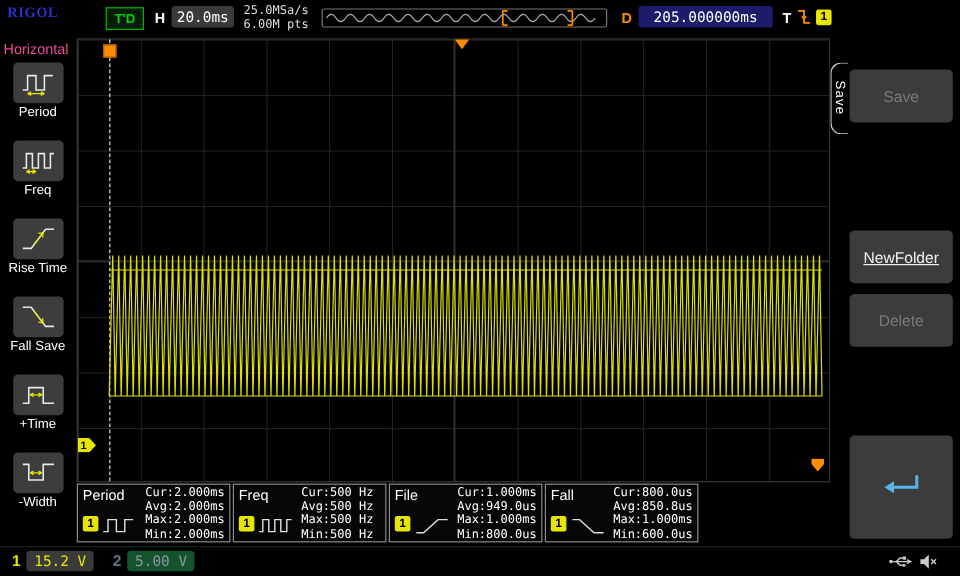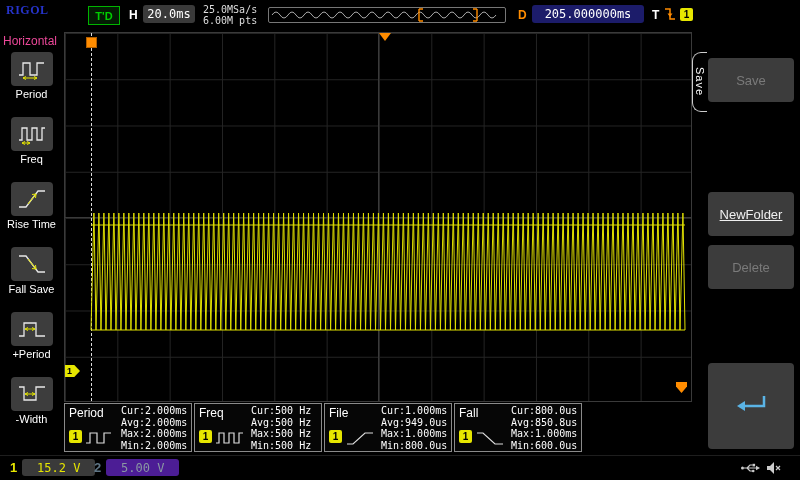--- a/index.html
+++ b/index.html
@@ -80,24 +80,24 @@
             color:#f0f0f0;font-size:13px;cursor:pointer;}
   .menu-btn.disabled{color:#7a7a7a;}
   .btn-save{top:28px;} .btn-newfile{top:95px;} .btn-newfolder{top:162px;text-decoration:underline;} .btn-delete{top:215px;}
   .btn-back{top:333px;height:86px;}
 
   
   .bottombar{position:absolute;left:0;top:455px;width:800px;height:25px;border-top:1px solid #1e1e1e;}
   .ch{position:absolute;top:3px;display:flex;align-items:center;gap:5px;cursor:pointer;}
   .ch1{left:10px;} .ch2{left:94px;}
   .ch-num{font-weight:bold;font-size:13px;}
-  .ch-val{width:73px;height:17px;border-radius:3px;font-size:12px;display:flex;
+  .ch-val{width:56px;height:17px;border-radius:3px;font-size:12px;display:flex;
           align-items:center;justify-content:center;}
   .ch1 .ch-num{color:#e6e600;} .ch1 .ch-val{background:#3a3a3a;color:#e6e600;}
-  .ch2 .ch-num{color:#5f7585;} .ch2 .ch-val{background:#4c1d95;color:#8a97a3;}
+  .ch2 .ch-num{color:#5f7585;} .ch2 .ch-val{background:#14532d;color:#8a97a3;}
   .sys-icon{position:absolute;top:5px;}
   .usb-icon{left:740px;} .speaker-icon{left:766px;}
 </style>
 </head>
 <body>
 
 <div class="screen">
 
   <header class="topbar">
     <div class="logo">RIGOL</div>
@@ -169,21 +169,21 @@
       <div class="side-label">Fall Save</div>
     </div>
 
     <div class="side-item">
       <div class="side-icon">
         <svg width="30" height="24" viewBox="0 0 30 24">
           <path d="M2,19 H7 V6 H19 V19 H28" stroke="#e8e8e8" stroke-width="1.3" fill="none"></path>
           <path d="M8,12 H18 M8,12 l3,-1.5 M8,12 l3,1.5 M18,12 l-3,-1.5 M18,12 l-3,1.5" stroke="#e6e600" stroke-width="1" fill="none"></path>
         </svg>
       </div>
-      <div class="side-label">+Period</div>
+      <div class="side-label">+Time</div>
     </div>
 
     <div class="side-item">
       <div class="side-icon">
         <svg width="30" height="24" viewBox="0 0 30 24">
           <path d="M2,5 H7 V18 H19 V5 H28" stroke="#e8e8e8" stroke-width="1.3" fill="none"></path>
           <path d="M8,12 H18 M8,12 l3,-1.5 M8,12 l3,1.5 M18,12 l-3,-1.5 M18,12 l-3,1.5" stroke="#e6e600" stroke-width="1" fill="none"></path>
         </svg>
       </div>
       <div class="side-label">-Width</div>

